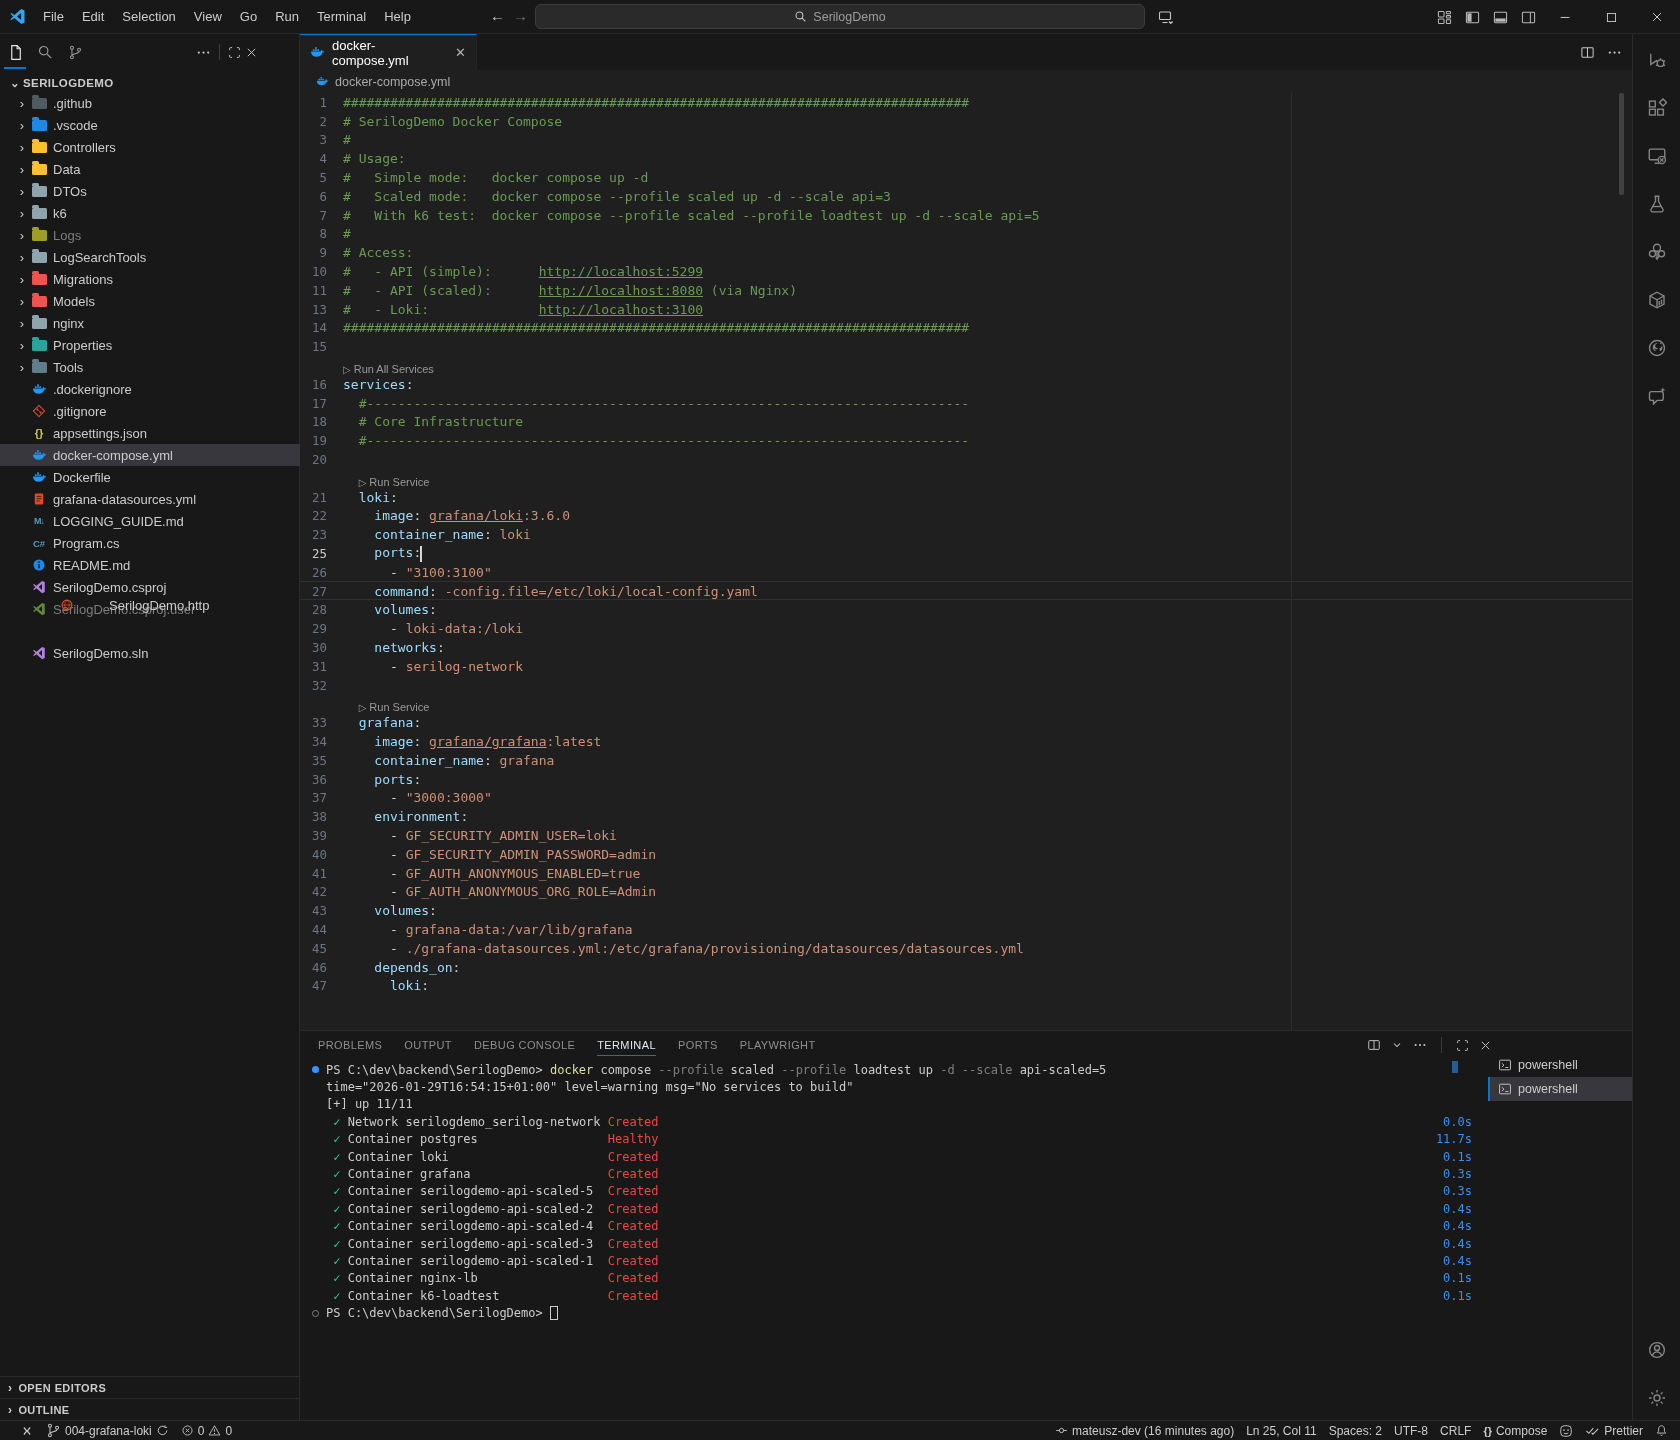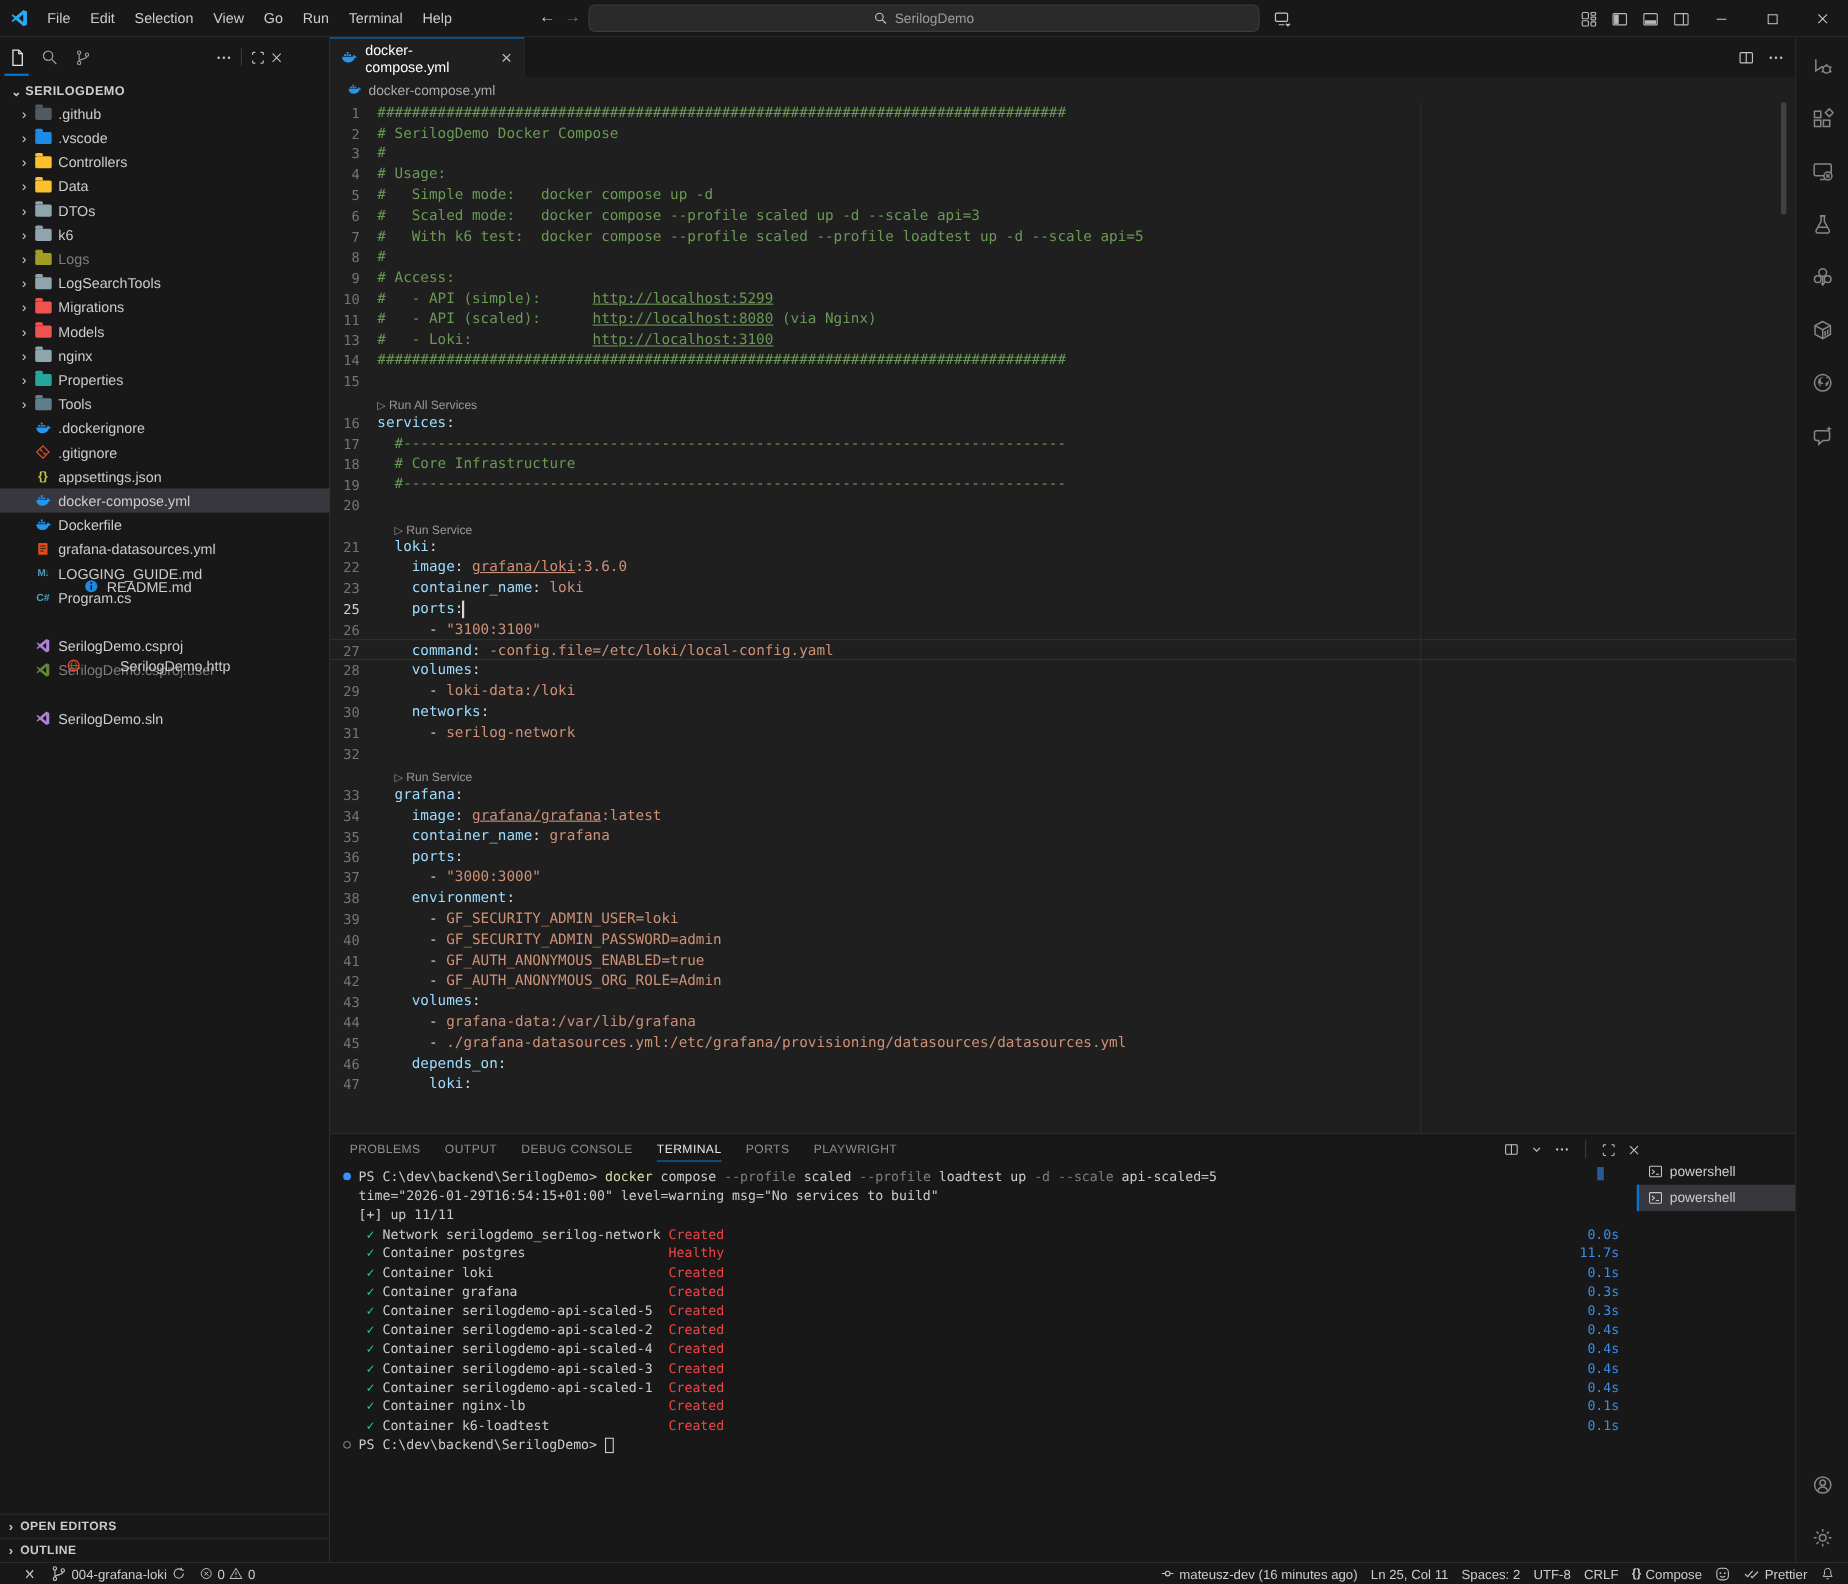--- a/index.html
+++ b/index.html
@@ -387,21 +387,21 @@
       <div class="tree-row" style="top: 476px;">
         <span class="noChev"></span>
         <span class="fi" style="color: rgb(81, 154, 186); font-weight: bold; font-size: 9px; letter-spacing: -1px;">M↓</span>
         <span>LOGGING_GUIDE.md</span>
       </div>
       <div class="tree-row" style="top: 498px;">
         <span class="noChev"></span>
         <span class="fi" style="color: rgb(81, 154, 186); font-weight: bold; font-size: 9.5px;">C#</span>
         <span>Program.cs</span>
       </div>
-      <div class="tree-row" style="top: 488px; padding-left: 44px;">
+      <div class="tree-row" style="top: 520px;">
         <span class="noChev"></span>
         <span class="fi" style="color: rgb(30, 136, 229);">
           <svg width="14" height="14" viewBox="0 0 16 16">
             <circle cx="8" cy="8" r="6.3" fill="currentColor"></circle>
             <rect x="7.2" y="6.8" width="1.6" height="5" fill="#181818"></rect>
             <circle cx="8" cy="4.6" r="1" fill="#181818"></circle>
           </svg>
         </span>
         <span>README.md</span>
       </div>

